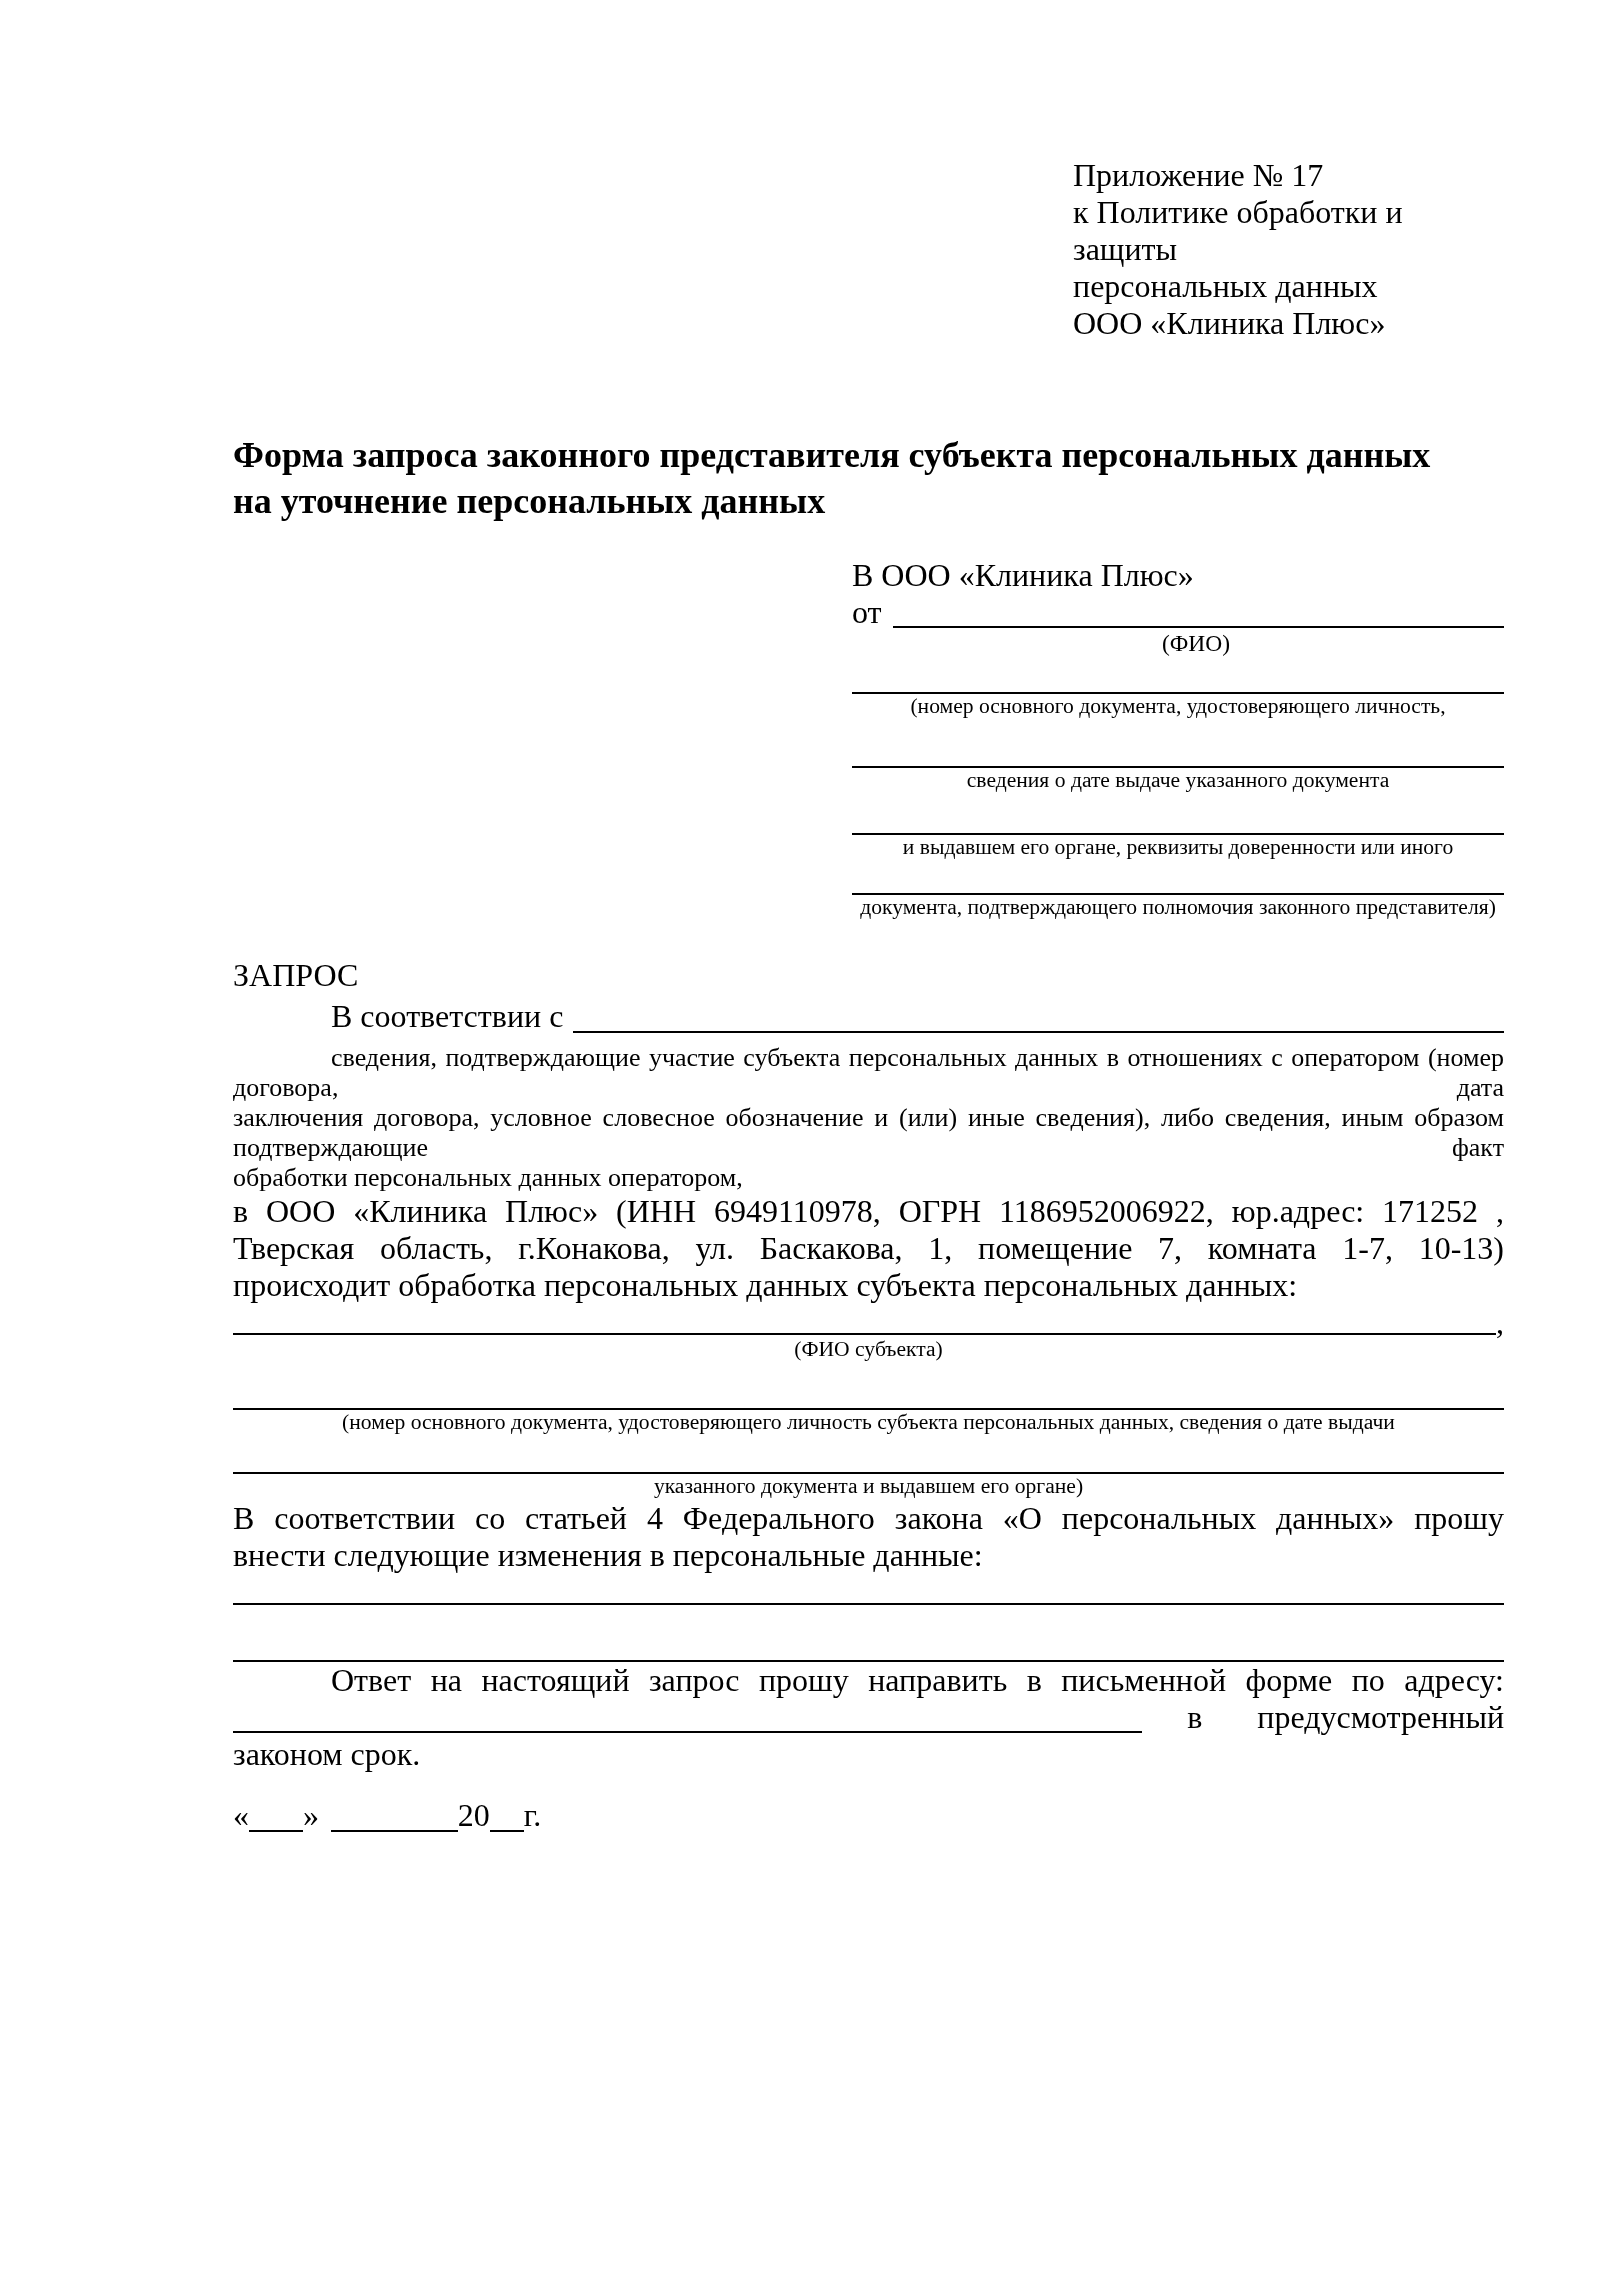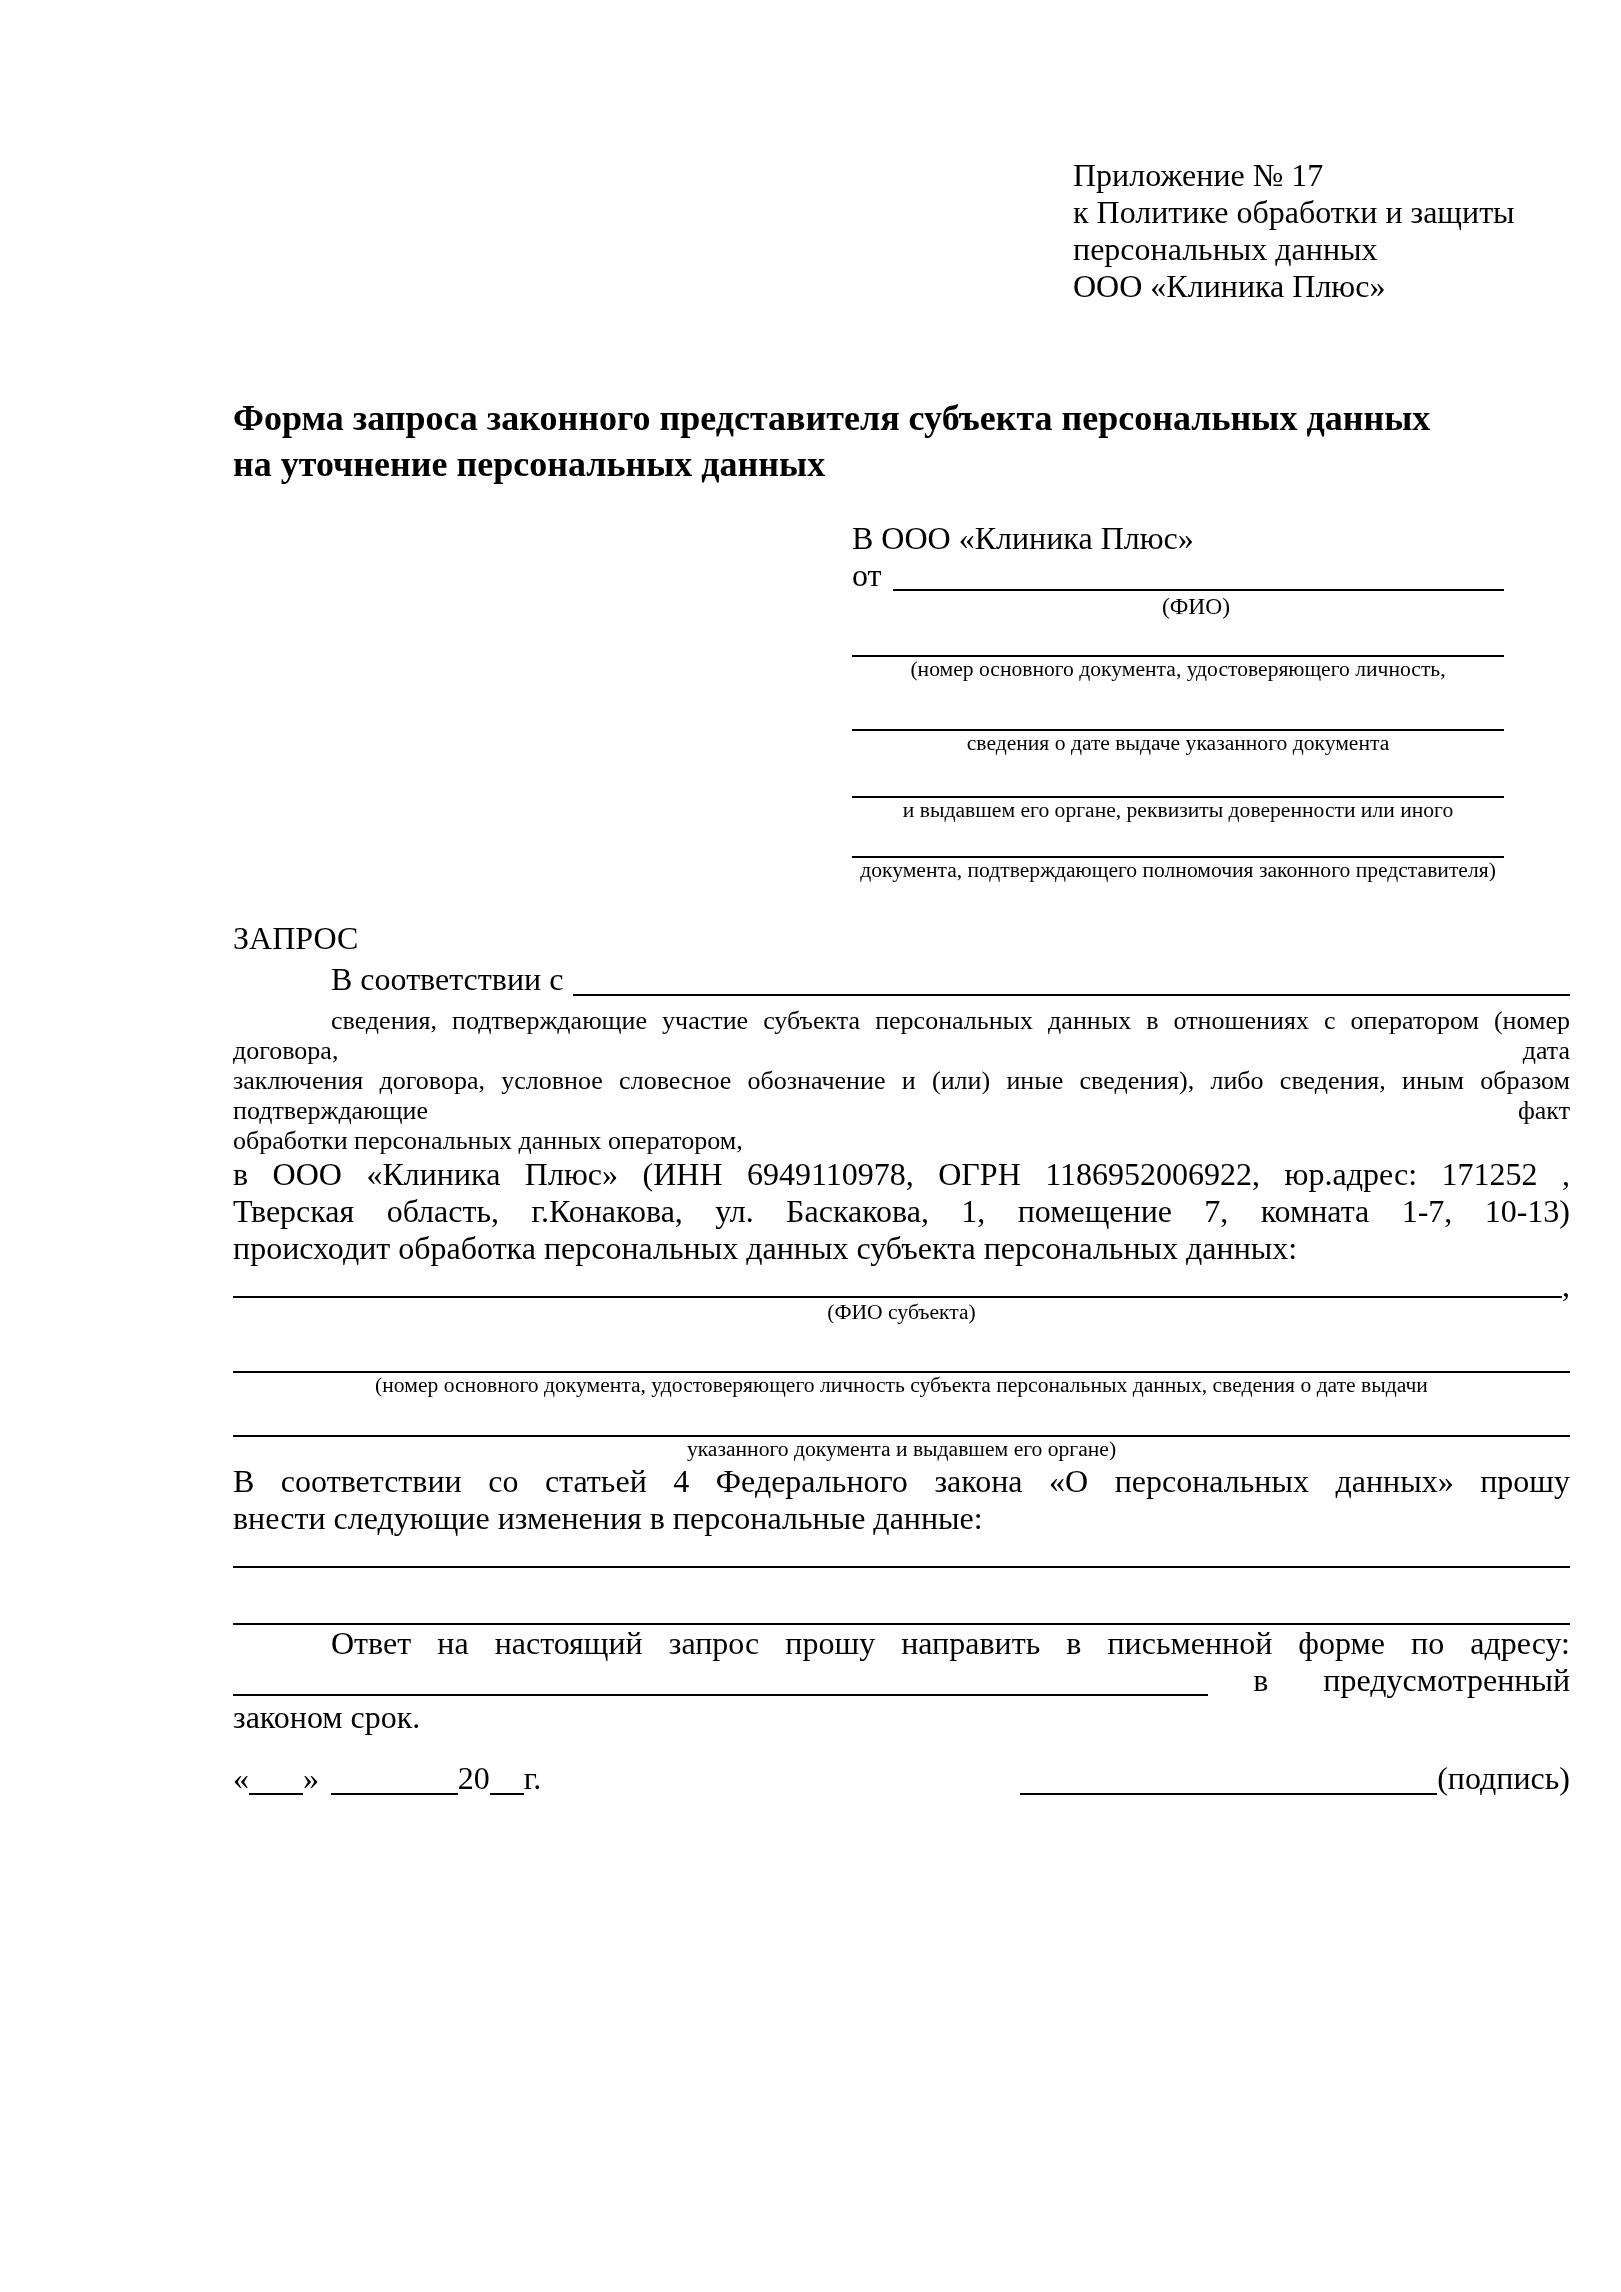--- a/index.html
+++ b/index.html
@@ -1,18 +1,18 @@
 <!DOCTYPE html>
 <html><head>
 <meta charset="utf-8">
 <style>
   html,body{margin:0;padding:0;background:#ffffff;}
   .page{
     position:relative;width:1621px;height:2293px;background:#fff;color:#000;
-    box-sizing:border-box;padding:157px 51px 0 233px;
+    box-sizing:border-box;padding:157px 117px 0 233px;
     font-family:"Liberation Serif", "DejaVu Serif", serif;
     font-size:32px;line-height:37px;overflow:hidden;
   }
   .hdr{margin-left:840px;}
   .ttl{margin-top:90px;text-align:left;font-weight:bold;font-size:36px;line-height:46px;}
   .addr{margin-left:619px;width:652px;margin-top:33px;}
   .flexrow{display:flex;}
   .fill{flex:1;height:0;border-bottom:2.9px solid #000;align-self:flex-end;margin-bottom:2.9px;}
   .from-fill{margin-left:11.8px;}
   .cap{font-size:21.6px;line-height:25.5px;text-align:center;}
@@ -121,19 +121,16 @@
       <span class="v">в</span>
       <span class="p">предусмотренный</span>
     </div>
     <div>законом срок.</div>
   </div>
 
   <div class="date-row">
     <div>
       <span>«</span><span class="seg seg-day"></span><span>»</span><span class="seg seg-month"></span><span>20</span><span class="seg seg-year"></span><span>г.</span>
     </div>
-    <div>
-      <span class="seg seg-sign"></span><span>(подпись)</span>
-    </div>
   </div>
 
 </div>
 
 
 </body></html>

